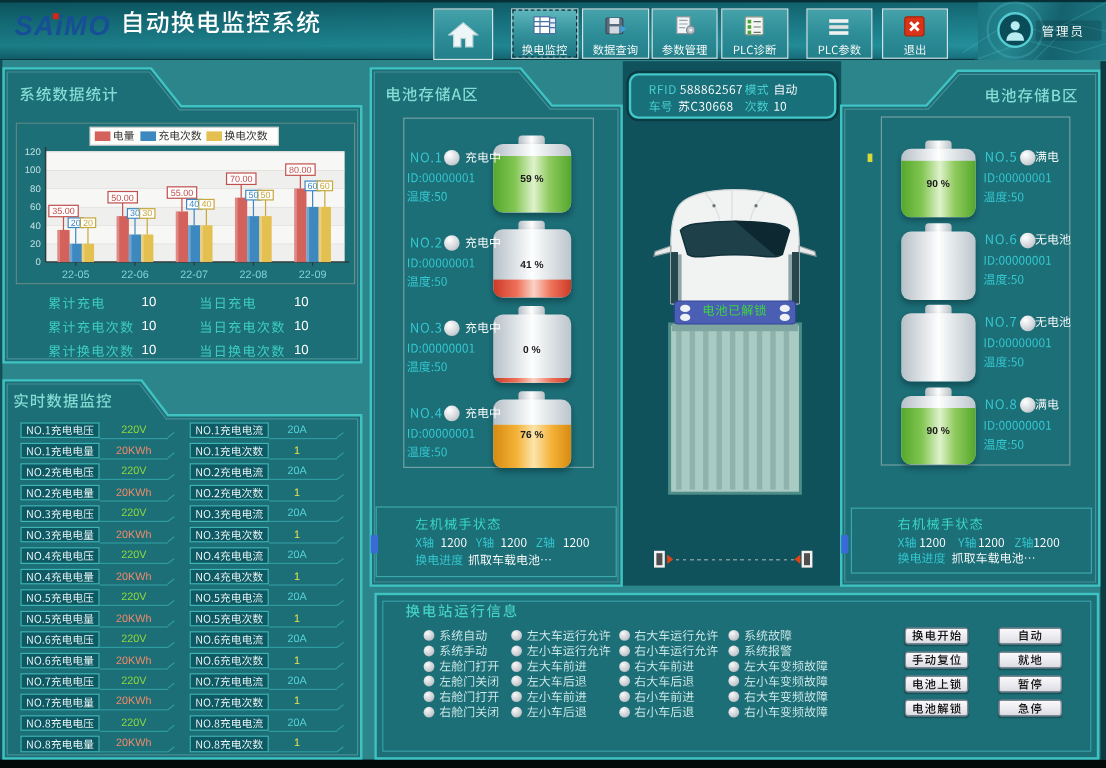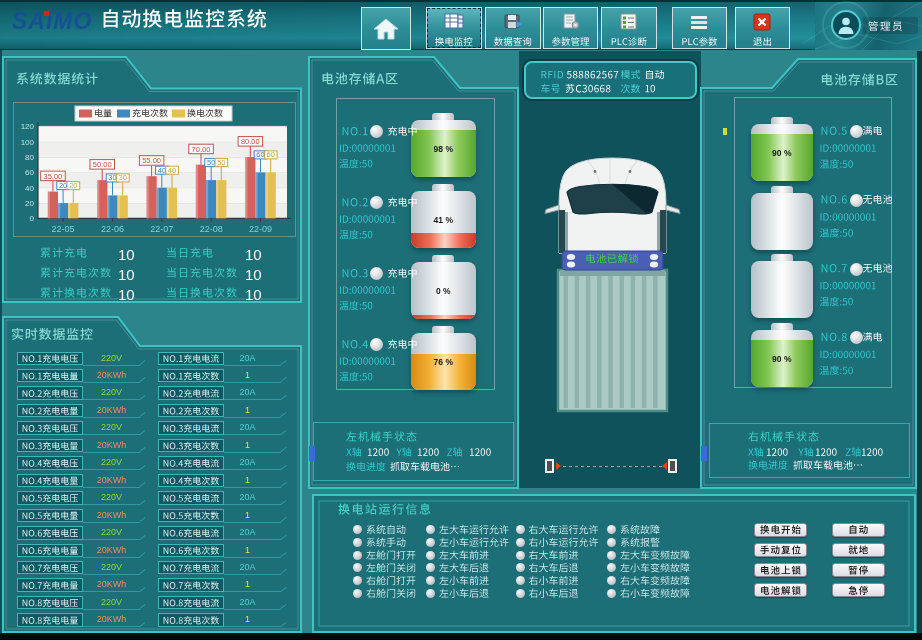--- a/index.html
+++ b/index.html
@@ -22,21 +22,21 @@
 .bbody{position:absolute;left:0;top:0;width:100%;height:100%;border-radius:8px;background:linear-gradient(90deg,#b6c0c8,#fdfefe 50%,#bcc5cc);overflow:hidden;box-shadow:0 3px 4px rgba(0,30,35,.35)}
 .bfill{position:absolute;left:0;bottom:0;width:100%}
 .bpct{position:absolute;left:0;top:0;width:100%;height:100%;display:flex;align-items:center;justify-content:center;font-size:8.5px;font-weight:bold;z-index:6}
 .ball{position:absolute;width:13px;height:13px;border-radius:50%;background:radial-gradient(circle at 35% 30%,#ffffff,#d4d8dc 55%,#a8b0b6);z-index:5}
 .sball{position:absolute;width:9px;height:9px;border-radius:50%;background:radial-gradient(circle at 35% 30%,#f8f8f8,#c8cdd2 60%,#939ba2);z-index:5}
 
 .cell{position:absolute;width:66px;height:13.5px;background:#0e5a64;border:1px solid #3fb5b5;z-index:4}
 .val{position:absolute;width:57px;height:13.5px;font-size:9px;text-align:center;line-height:13px;z-index:4}
 .vline{position:absolute;width:57px;height:1px;background:#2f9aa0;z-index:4}
 .vline:after{content:"";position:absolute;right:-6px;top:-2.5px;width:7px;height:1px;background:#2f9aa0;transform:rotate(-38deg)}
-.sv{position:absolute;font-size:15px;color:#fff;z-index:4}
+.sv{position:absolute;font-size:11px;color:#fff;z-index:4}
 .gbtn{position:absolute;height:14px;background:linear-gradient(180deg,#fbfbfd,#dcdce4);border:1px solid #8a8a96;border-radius:3px;z-index:4;box-shadow:0 1px 1px rgba(0,0,0,.3)}
 
 #cencol{position:absolute;left:519px;top:51px;width:182px;height:437px;background:#10525c}
 #banner{position:absolute;left:524px;top:61px;width:173px;height:38px;background:#18707b;border:2px solid #44c8c8;border-radius:8px;box-shadow:0 0 0 2px rgba(8,40,46,.55);z-index:4}
 #rail{position:absolute;left:557px;top:465.5px;width:110px;background:repeating-linear-gradient(90deg,#93a9a9 0 3px,transparent 3px 6px);z-index:3;height:1.5px}
 .rblock{position:absolute;top:459px;width:9px;height:14px;background:#4f4f4f;border:2px solid #f2f2f2;z-index:4}
 .rtri{position:absolute;top:462px;width:0;height:0;border-top:4px solid transparent;border-bottom:4px solid transparent;z-index:4}
 
 #botline{position:absolute;left:0;top:633px;width:922px;height:7px;background:#04090a}
 #rstrip{position:absolute;left:917px;top:51px;width:5px;height:582px;background:#0c3b42}
@@ -346,21 +346,21 @@
     <div class="sv" style="left:118px;top:266.0px">10</div>
     <div class="sv" style="left:118px;top:286.0px">10</div>
     <div class="sv" style="left:245px;top:246.0px">10</div>
     <div class="sv" style="left:245px;top:266.0px">10</div>
     <div class="sv" style="left:245px;top:286.0px">10</div>
 <div class="bat" style="left:411px;top:120px;width:64.5px;height:57px">
       <div class="cap" style="left:21.25px"></div>
       <div class="bbody">
         <div class="bfill" style="height:47px;background:linear-gradient(90deg,#55a82c,#82c653 28%,#dff2cc 52%,#8fca5e 72%,#55a82c)"></div>
       </div>
-      <div class="bpct" style="color:#1a1a1a">98 %</div>
+      <div class="bpct" style="color:#1a1a1a">59 %</div>
     </div>
     <div class="bat" style="left:411px;top:191px;width:64.5px;height:57px">
       <div class="cap" style="left:21.25px"></div>
       <div class="bbody">
         <div class="bfill" style="height:15px;background:linear-gradient(90deg,#cc3a28,#ee7058 30%,#fad2c6 52%,#ee7058 75%,#cc3a28)"></div>
       </div>
       <div class="bpct" style="color:#1a1a1a">41 %</div>
     </div>
     <div class="bat" style="left:411px;top:262px;width:64.5px;height:57px">
       <div class="cap" style="left:21.25px"></div>

